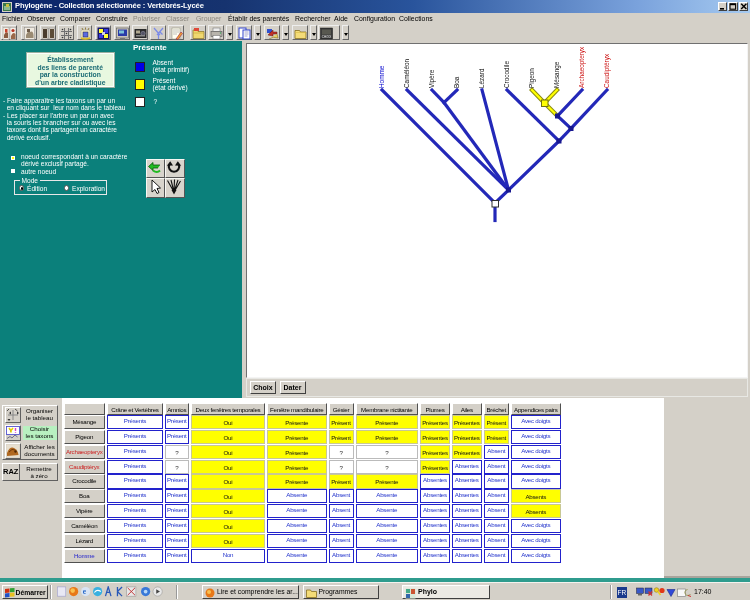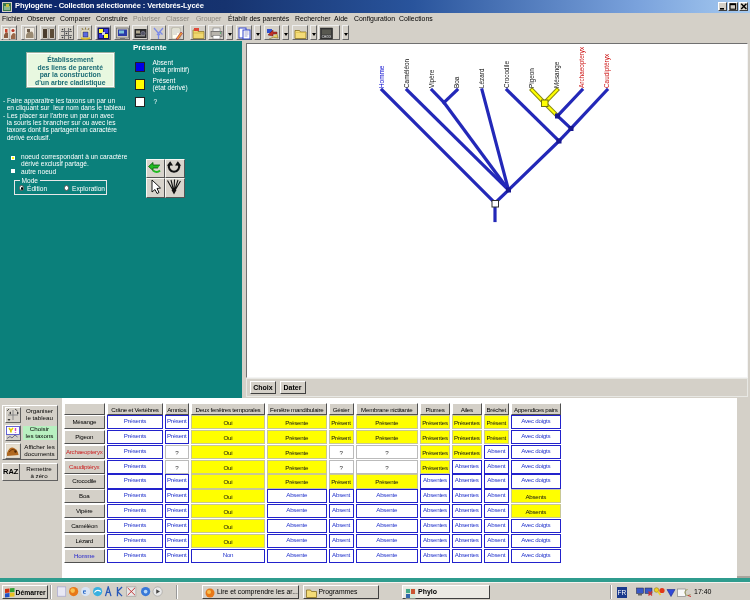--- a/index.html
+++ b/index.html
@@ -34,21 +34,21 @@
 
 .b22 { position:absolute; width:19.5px; height:19.5px; background:#d8d4cc;
   border-top:1.5px solid #f8f8f4; border-left:1.5px solid #f8f8f4; border-right:1.5px solid #555; border-bottom:1.5px solid #555; }
 
 #treearea { position:absolute; left:246px; top:42.5px; width:502px; height:335px; background:#fff;
   border-top:1.5px solid #707070; border-left:1.5px solid #707070; border-right:1px solid #f4f4f4; border-bottom:1px solid #f4f4f4; }
 #tabstrip { position:absolute; left:246px; top:377.5px; width:502px; height:19px; background:#d4d0c8; border:1px solid #e8e8e4; }
 .tabbtn { position:absolute; top:2px; height:13.5px; background:#d4d0c8; border-top:1px solid #fff; border-left:1px solid #fff;
   border-right:1px solid #404040; border-bottom:1px solid #404040; font-size:7px; font-weight:bold; text-align:center; line-height:12px; }
 
-#bottom { position:absolute; left:0; top:398px; width:737px; height:180px; background:#fff; }
+#bottom { position:absolute; left:0; top:398px; width:664px; height:180px; background:#fff; }
 #bleft { position:absolute; left:0; top:0; width:62px; height:180px; background:#d4d0c8; }
 #sidegrp { position:absolute; left:1.5px; top:7px; width:56px; height:54.5px; background:#d4d0c8;
   border-top:1px solid #fff; border-left:1px solid #fff; border-right:1px solid #606060; border-bottom:1px solid #606060; }
 .srow { position:absolute; left:0; width:54px; height:18px; font-size:6.2px; line-height:6.9px; color:#000; }
 .sico { position:absolute; left:2px; top:0.5px; width:16.5px; height:16.5px; background:#d4d0c8;
   border-top:1px solid #fff; border-left:1px solid #fff; border-right:1px solid #606060; border-bottom:1px solid #606060; }
 .stxt { position:absolute; left:20px; top:2px; width:34px; text-align:center; }
 #razgrp { position:absolute; left:1.5px; top:65px; width:56px; height:17.5px; background:#d4d0c8;
   border-top:1px solid #fff; border-left:1px solid #fff; border-right:1px solid #606060; border-bottom:1px solid #606060; }
 

